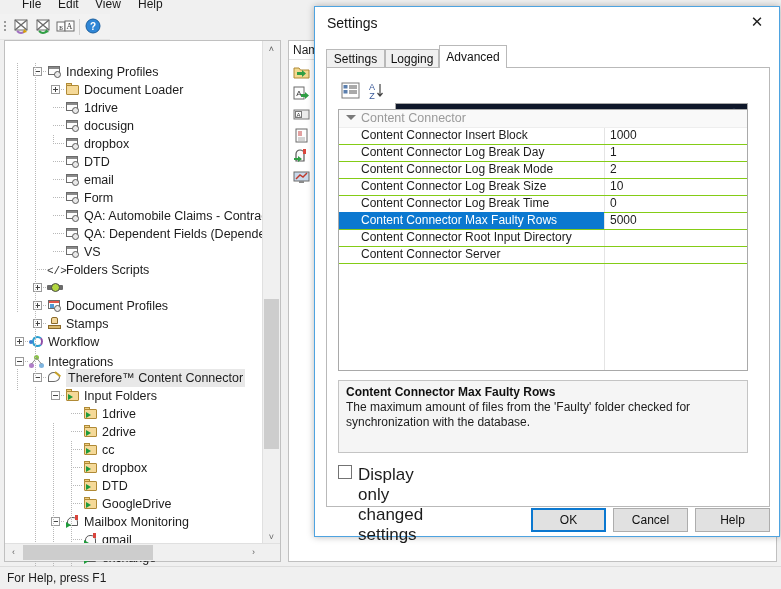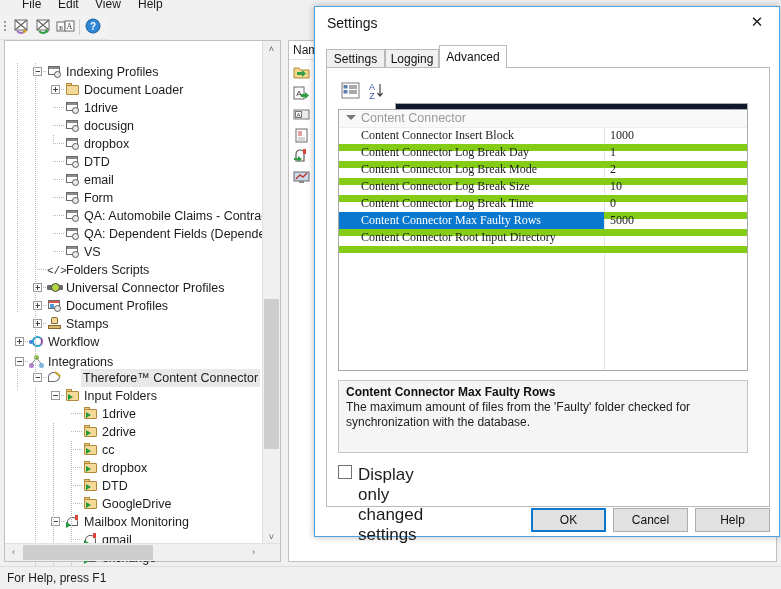--- a/index.html
+++ b/index.html
@@ -320,22 +320,21 @@
   #pg-catrow .carat {
     position: absolute; left: 7px; top: 5px; width: 0; height: 0;
     border-left: 5px solid transparent; border-right: 5px solid transparent;
     border-top: 5px solid #7a7a7a;
   }
   #pg-catrow .cname {
     position: absolute; left: 22px; top: 1px; font-size: 12.5px; color: #9a9a9a;
   }
   .pgrow {
     position: absolute; left: 0; width: 100%; height: 17px;
-    border-bottom: 7px solid #84cc16;
-    font-family: Liberation Serif, serif;
+    border-bottom: 1px solid #84cc16;
   }
   .pgrow .pname {
     position: absolute; left: 22px; top: 1px; font-size: 12px; color: #1c1c1c;
     white-space: nowrap;
   }
   .pgrow .pval {
     position: absolute; left: 271px; top: 1px; font-size: 12px; color: #1c1c1c;
     white-space: nowrap;
   }
   .pgrow .namecell {
@@ -555,21 +554,20 @@
           </div>
           <div class="tnode" style="top: 218px;">
             <span class="tdot" style="left:30px;width:12px;"></span>
             <span class="texp plus" style="left:28px;"></span>
             <span style="position:absolute;left:42px;top:0;width:16px;height:18px;">
               <span class="ic ic-ucp">
                 <span class="bar"></span>
                 <span class="dot"></span>
               </span>
             </span>
-            <span class="tlabel" style="left:61px;">Universal Connector Profiles</span>
           </div>
           <div class="tnode" style="top: 236px;">
             <span class="tdot" style="left:30px;width:12px;"></span>
             <span class="texp plus" style="left:28px;"></span>
             <span style="position:absolute;left:42px;top:0;width:16px;height:18px;">
               <span class="ic ic-tmpl">
                 <span class="win"></span>
                 <span class="gear"></span>
               </span>
             </span>
@@ -614,21 +612,21 @@
           </div>
           <div class="tnode sel" style="top: 308px;">
             <span class="tdot" style="left:30px;width:12px;"></span>
             <span class="texp" style="left:28px;"></span>
             <span style="position:absolute;left:42px;top:0;width:16px;height:18px;">
               <span class="ic ic-cc">
                 <span class="pen"></span>
                 <span class="nib"></span>
               </span>
             </span>
-            <span class="tlabel" style="left:76px;">Therefore™ Content Connector</span>
+            <span class="tlabel" style="left:61px;">Therefore™ Content Connector</span>
           </div>
           <div class="tnode" style="top: 326px;">
             <span class="tdot" style="left:48px;width:12px;"></span>
             <span class="texp" style="left:46px;"></span>
             <span style="position:absolute;left:60px;top:0;width:16px;height:18px;">
               <span class="ic ic-folder">
                 <span class="tab"></span>
                 <span class="f"></span>
                 <span class="arrow"></span>
               </span>
@@ -886,20 +884,25 @@
           <div class="pgrow selected" style="top: 102px;">
             <span class="namecell"></span>
             <span class="pname">Content Connector Max Faulty Rows</span>
             <span class="pval">5000</span>
           </div>
           <div class="pgrow" style="top: 119px;">
             <span class="namecell"></span>
             <span class="pname">Content Connector Root Input Directory</span>
             <span class="pval"></span>
           </div>
+          <div class="pgrow" style="top: 136px;">
+            <span class="namecell"></span>
+            <span class="pname">Content Connector Server</span>
+            <span class="pval"></span>
+          </div>
         </div>
 
       <div id="pg-desc">
         <div class="t">Content Connector Max Faulty Rows</div>
         <div class="b">The maximum amount of files from the 'Faulty' folder checked for synchronization with the database.</div>
       </div>
 
       <div id="chk-row">
         <span id="chk-box"></span>
         <span id="chk-label">Display only changed settings</span>

